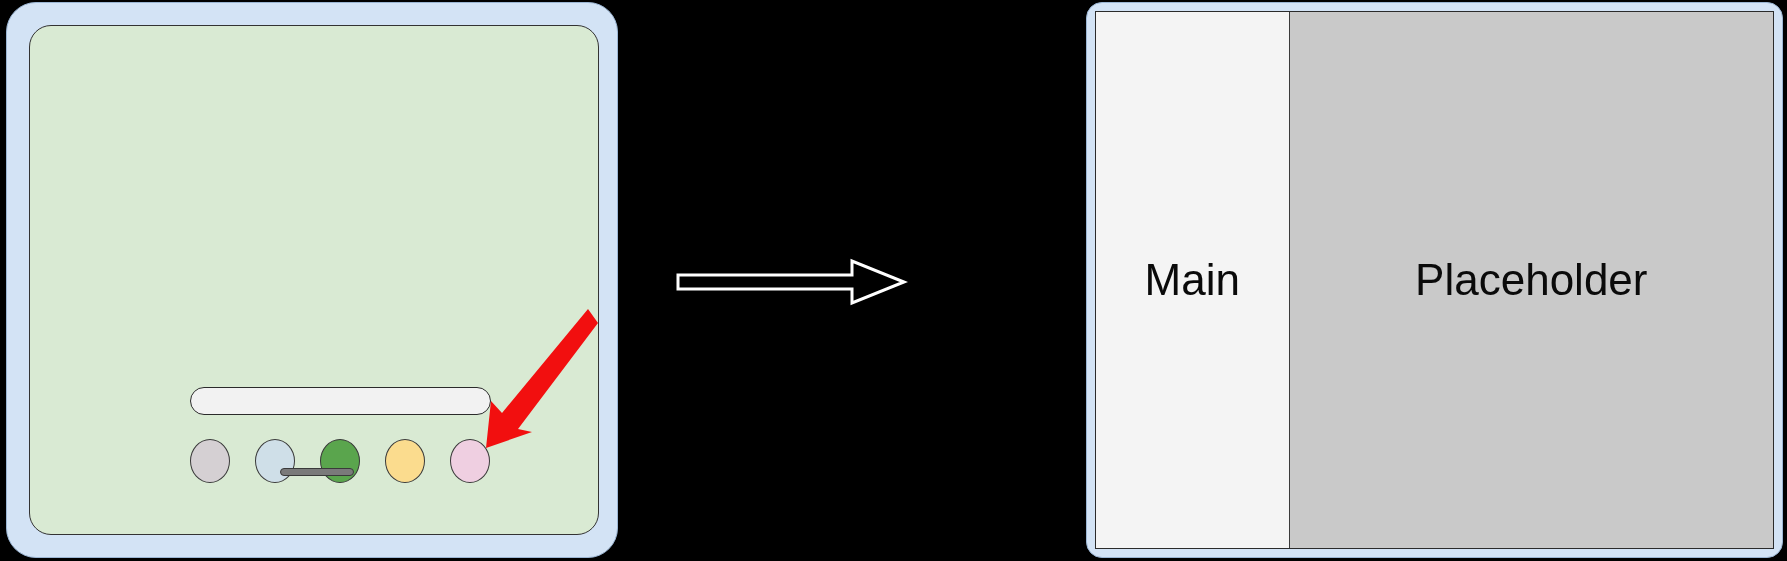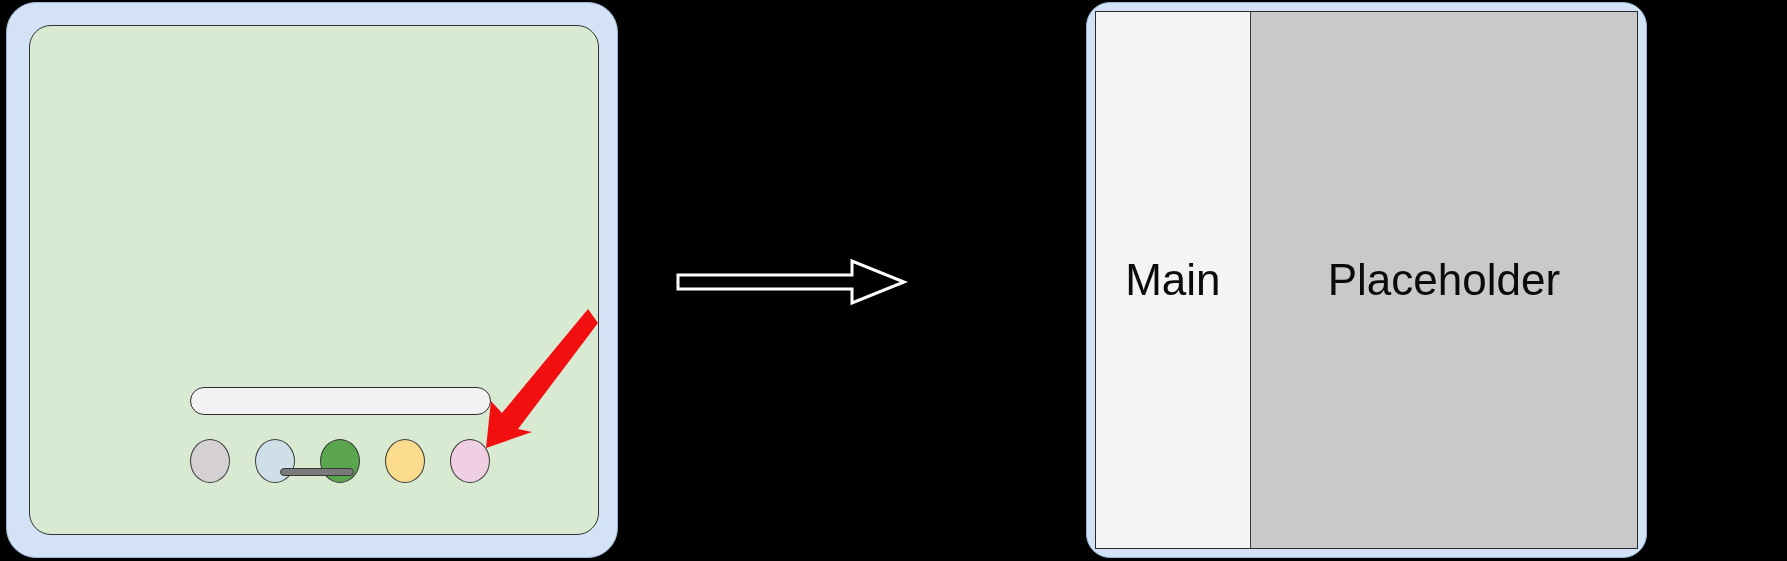--- a/index.html
+++ b/index.html
@@ -34,23 +34,23 @@
     left: 6px;
     top: 2px;
     width: 612px;
     height: 556px;
     border-radius: 30px;
     padding: 22px 18px 22px 22px;
   }
   .device-right {
     left: 1086px;
     top: 2px;
-    width: 561px;
+    width: 697px;
     height: 556px;
-    border-radius: 24px;
+    border-radius: 16px;
     padding: 8px;
   }
 
   
   .screen-green {
     position: relative;
     box-sizing: border-box;
     width: 100%;
     height: 100%;
     background: #d9ead3;

